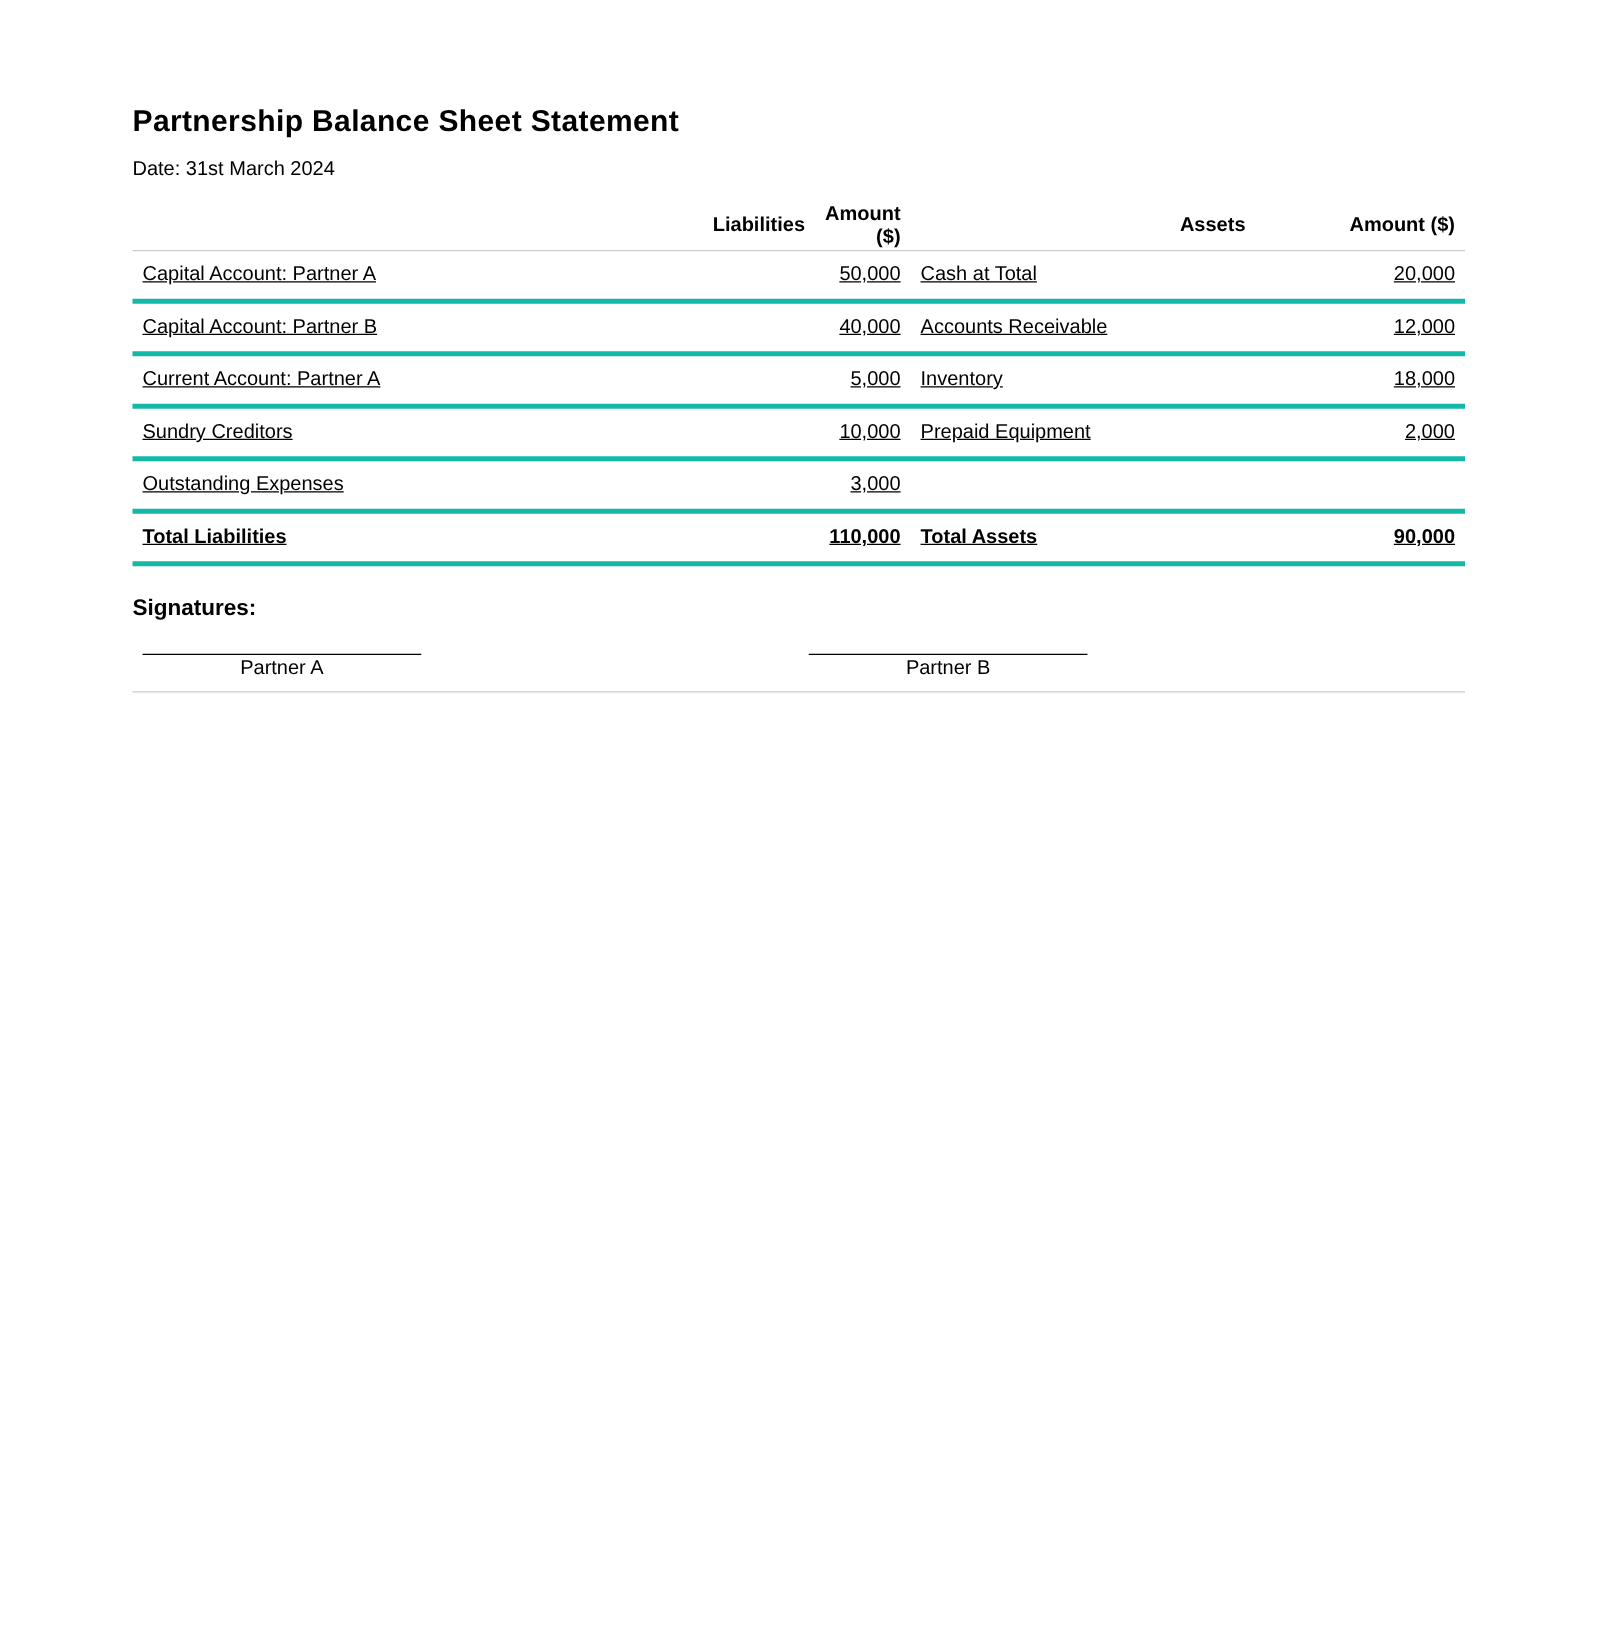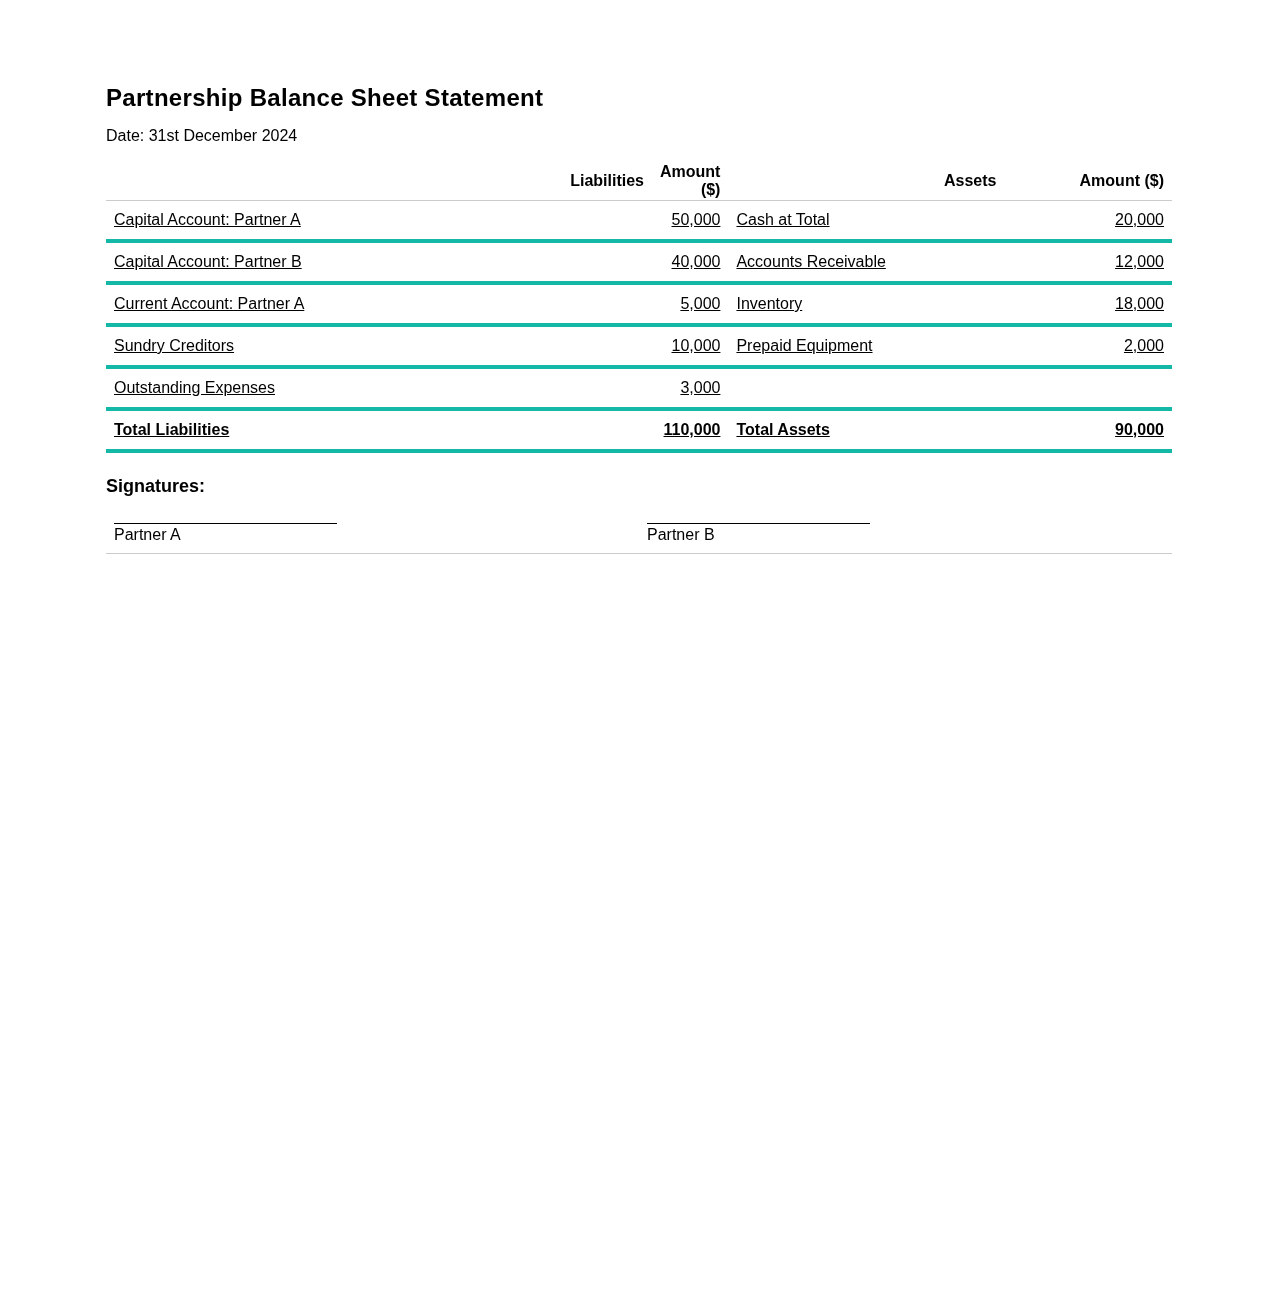--- a/index.html
+++ b/index.html
@@ -9,28 +9,28 @@
   .date { font-size:16px; margin-top:10px; height:20px; line-height:20px; }
   table { width:1066px; border-collapse:collapse; margin-top:16px; font-size:16px; }
   th { font-weight:bold; text-align:right; padding:0 8px; height:38px; border-bottom:1px solid #ccc; }
   td { padding:0 8px; height:38px; border-bottom:4px solid #14b8a6;text-decoration:underline; }
   .num { text-align:right; } 
   tr.total td { font-weight:bold; }
   .sig-title { font-size:18px; font-weight:bold; margin-top:22px; height:22px; line-height:22px; }
   .sigs { display:flex; margin-top:16px; border-bottom:1px solid #ccc; height:40px; position:relative; }
   .sig { position:absolute; top:0; font-size:16px; }
   .sig .line { width:223px; border-bottom:1px solid #000; height:10px; }
-  .sig .name { margin-top:2px; line-height:18px; }
+  .sig .name { margin-top:2px; line-height:18px;text-align:center; }
 </style>
 </head>
 <body>
 
 <div class="page">
   <h1>Partnership Balance Sheet Statement</h1>
-  <div class="date">Date: 31st December 2024</div>
+  <div class="date">Date: 31st March 2024</div>
 
   <table>
     <thead>
       <tr>
         <th style="width:530px">Liabilities</th>
         <th class="num" style="width:0">Amount ($)</th>
         <th>Assets</th>
         <th class="num">Amount ($)</th>
       </tr>
     </thead>

